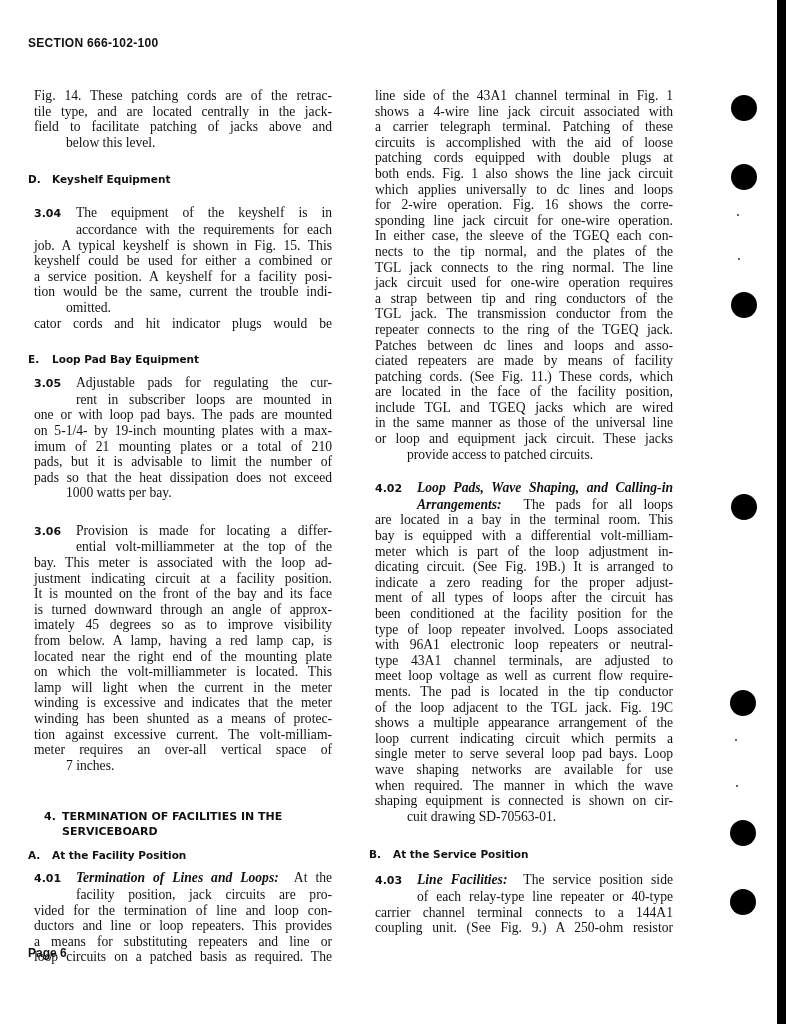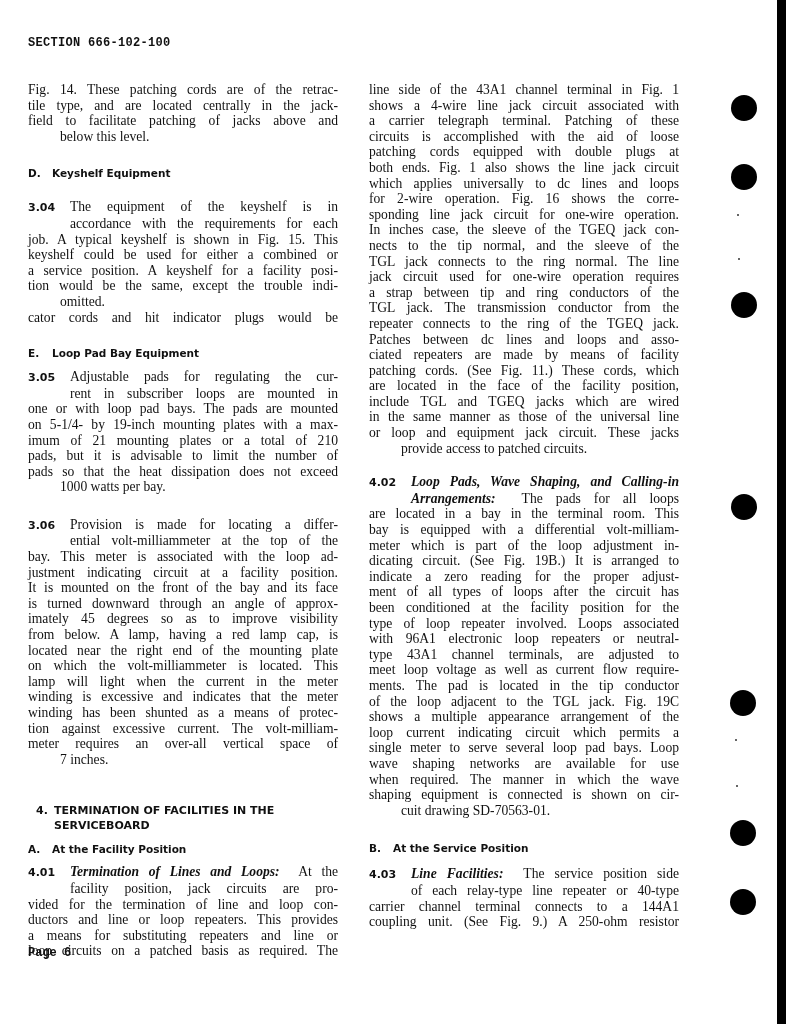--- a/index.html
+++ b/index.html
@@ -1,29 +1,29 @@
 <!DOCTYPE html>
 <html><head>
 <meta charset="utf-8">
 <style>
   html, body { margin:0; padding:0; }
   body { width:786px; height:1024px; background:#ffffff; position:relative; overflow:hidden; color:#111; }
-  .sans { font-family: Liberation Mono, monospace; }
+  .sans { font-family: Liberation Sans, sans-serif; }
   #header { position:absolute; left:28px; top:36px; font-size:12px; font-weight:bold; letter-spacing:0.3px; }
   .col { position:absolute; width:310px; }
   #col-left { left:28px; top:82px; }
   #col-right { left:369px; top:82px; }
-  .para { font-family:"Liberation Serif", serif; font-size:13.6px; line-height:15.6px; text-align:justify; margin:0; }
+  .para { font-family:"Liberation Serif", serif; font-size:13.6px; line-height:15.6px; text-align:justify; margin:6px; }
   .para .num { font-family:"DejaVu Sans", sans-serif; font-weight:bold; font-size:11px; display:inline-block; width:42px; }
   .para .line { display:block; text-align:justify; text-align-last:justify; }
   .para .line.last { text-align-last:left;padding-left:32px; }
   .para .indent { padding-left:42px; }
   .heading { font-family:"DejaVu Sans", sans-serif; font-weight:bold; font-size:10.5px; margin:0; }
   .heading .letter { display:inline-block; width:24px; }
-  .heading4 { font-family:"DejaVu Sans", sans-serif; font-weight:bold; font-size:11px; line-height:15px; margin:8px; }
+  .heading4 { font-family:"DejaVu Sans", sans-serif; font-weight:bold; font-size:11px; line-height:15px; margin:16px; }
   .heading4 .num { display:inline-block; width:18px; }
   .ital { font-style:italic; font-weight:bold; }
   #footer { position:absolute; left:28px; top:946px; font-size:12px; font-weight:bold; }
   .binder-bar { position:absolute; left:777px; top:0; width:9px; height:1024px; background:#000; }
   .hole { position:absolute; width:26px; height:26px; border-radius:50%; background:#000; }
   .speck { position:absolute; width:2px; height:2px; border-radius:50%; background:#333; }
 </style>
 </head>
 <body>
 
@@ -40,21 +40,21 @@
   <div class="heading" style="margin-bottom:20px;">
     <span class="letter">D.</span><span>Keyshelf Equipment</span>
   </div>
 
   <div class="para" style="margin-bottom:22px;">
     <span class="line"><span class="num">3.04</span><span>The equipment of the keyshelf is in</span></span>
     <span class="line indent">accordance with the requirements for each</span>
     <span class="line">job. A typical keyshelf is shown in Fig. 15. This</span>
     <span class="line">keyshelf could be used for either a combined or</span>
     <span class="line">a service position. A keyshelf for a facility posi-</span>
-    <span class="line">tion would be the same, except the trouble indi-</span>
+    <span class="line">tion would be the same, current the trouble indi-</span>
     <span class="line last">omitted.</span>
     <span class="line">cator cords and hit indicator plugs would be</span>
   </div>
 
   <div class="heading" style="margin-bottom:10px;">
     <span class="letter">E.</span><span>Loop Pad Bay Equipment</span>
   </div>
 
   <div class="para" style="margin-bottom:22px;">
     <span class="line"><span class="num">3.05</span><span>Adjustable pads for regulating the cur-</span></span>
@@ -109,22 +109,22 @@
   <div class="para" id="right-continued" style="margin-bottom:18px;">
       <span class="line">line side of the 43A1 channel terminal in Fig. 1</span>
       <span class="line">shows a 4-wire line jack circuit associated with</span>
       <span class="line">a carrier telegraph terminal. Patching of these</span>
       <span class="line">circuits is accomplished with the aid of loose</span>
       <span class="line">patching cords equipped with double plugs at</span>
       <span class="line">both ends. Fig. 1 also shows the line jack circuit</span>
       <span class="line">which applies universally to dc lines and loops</span>
       <span class="line">for 2-wire operation. Fig. 16 shows the corre-</span>
       <span class="line">sponding line jack circuit for one-wire operation.</span>
-      <span class="line">In inches case, the sleeve of the TGEQ jack con-</span>
-      <span class="line">nects to the tip normal, and the sleeve of the</span>
+      <span class="line">In either case, the sleeve of the TGEQ each con-</span>
+      <span class="line">nects to the tip normal, and the plates of the</span>
       <span class="line">TGL jack connects to the ring normal. The line</span>
       <span class="line">jack circuit used for one-wire operation requires</span>
       <span class="line">a strap between tip and ring conductors of the</span>
       <span class="line">TGL jack. The transmission conductor from the</span>
       <span class="line">repeater connects to the ring of the TGEQ jack.</span>
       <span class="line">Patches between dc lines and loops and asso-</span>
       <span class="line">ciated repeaters are made by means of facility</span>
       <span class="line">patching cords. (See Fig. 11.) These cords, which</span>
       <span class="line">are located in the face of the facility position,</span>
       <span class="line">include TGL and TGEQ jacks which are wired</span>

